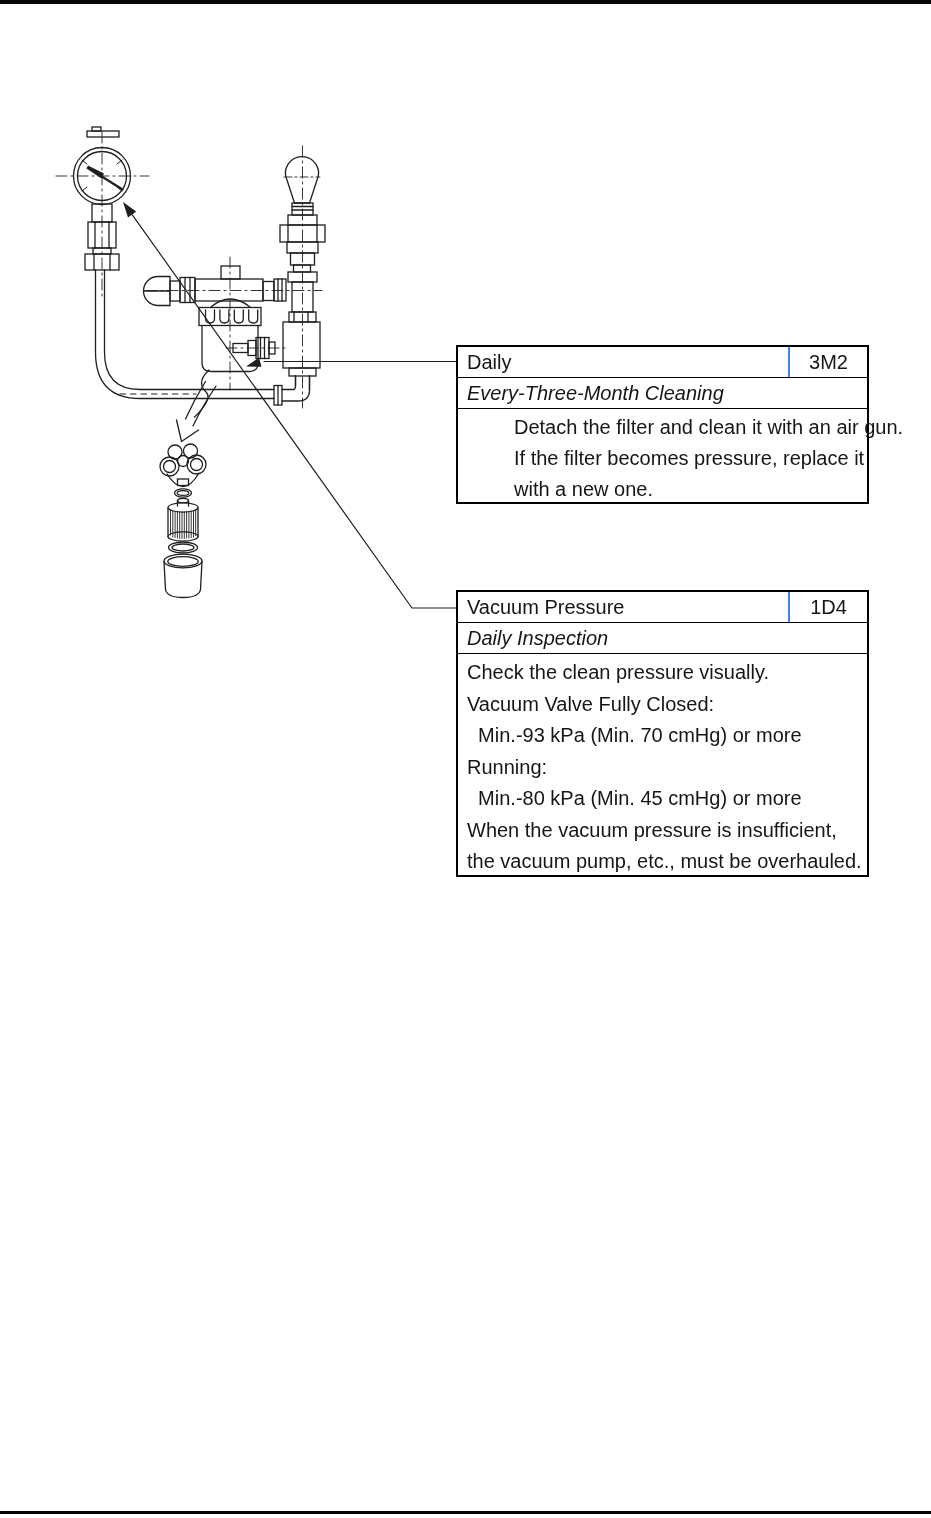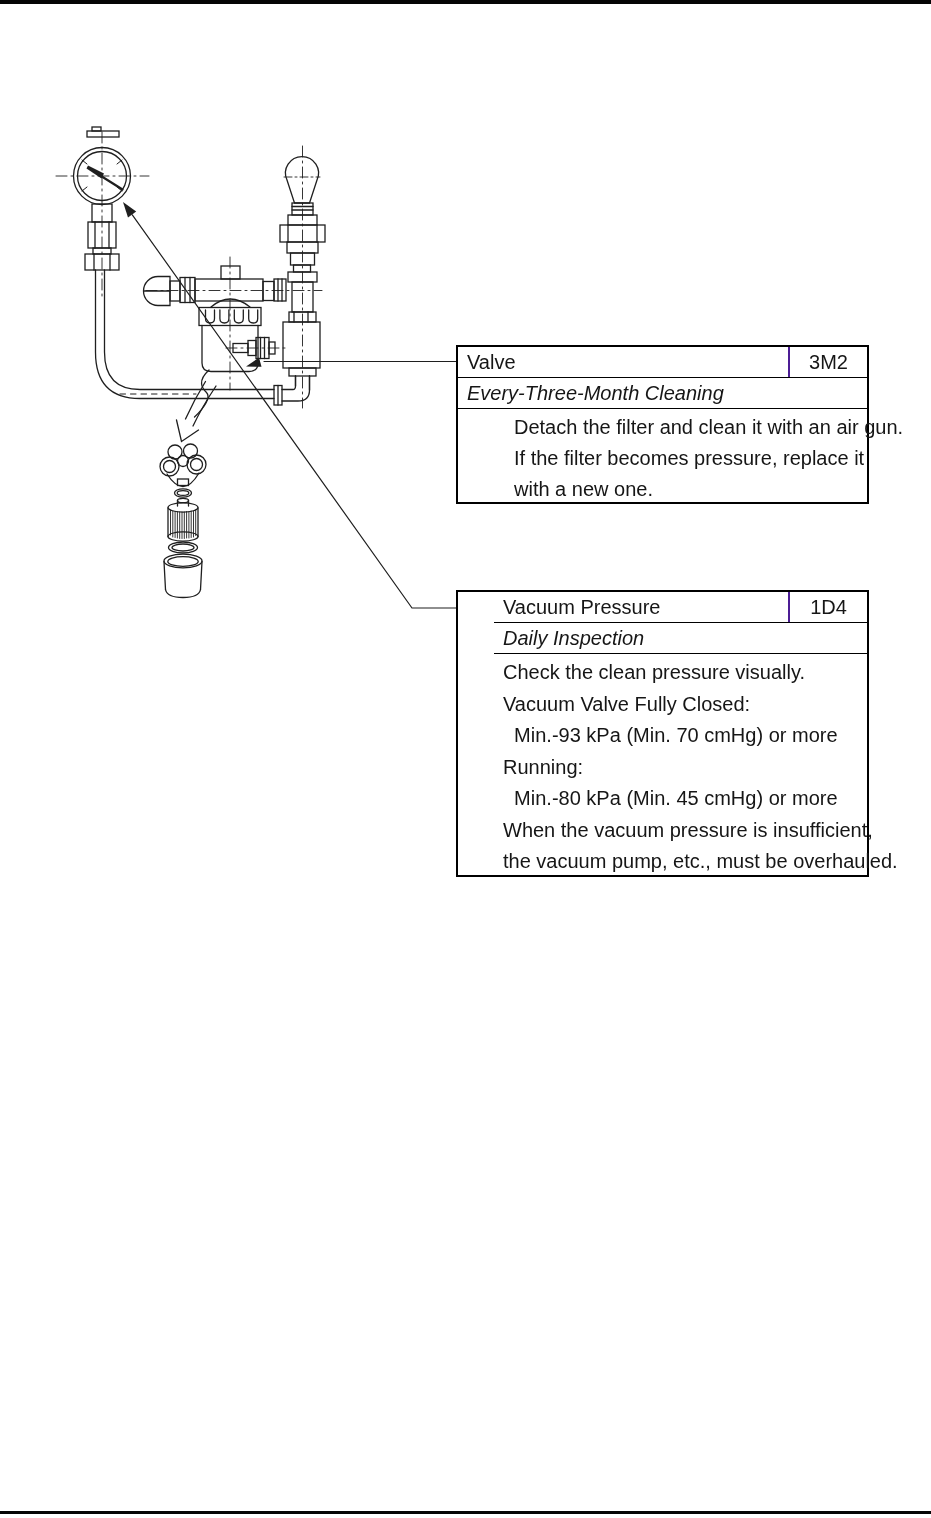--- a/index.html
+++ b/index.html
@@ -21,27 +21,27 @@
     position:absolute;left:0;top:0;z-index:1;
   }
   .callout{
     position:absolute;left:456px;width:413px;
     border:2px solid #000;background:#fff;
     box-sizing:border-box;z-index:2;
     font-size:20px;
   }
   .c-head{display:flex;height:30px;border-bottom:1px solid #000;}
   .c-title{flex:1;display:flex;align-items:center;padding-left:9px;}
-  .c-code{width:79px;border-left:2px solid #4c1d95;display:flex;align-items:center;justify-content:center;box-sizing:border-box;}
+  .c-code{width:79px;border-left:2px solid #3b82f6;display:flex;align-items:center;justify-content:center;box-sizing:border-box;}
   .c-sched{height:30px;border-bottom:1px solid #000;display:flex;align-items:center;padding-left:9px;font-style:italic;}
   .c-body{padding:3px 4px 0 9px;}
   .c-body .line{white-space:pre;}
   #filter-box{top:345px;height:159px;}
   #filter-box .line{line-height:31px;margin-left:47px;}
-  #vacuum-box{top:590px;height:287px;padding-left:36px;}
+  #vacuum-box{top:590px;height:287px;}
   #vacuum-box .line{line-height:31.5px;}
 </style>
 </head>
 <body>
 
 <div class="page">
 
   <div class="top-rule"></div>
 
   <svg class="drawing" width="931" height="1518" viewBox="0 0 931 1518" xmlns="http://www.w3.org/2000/svg">
@@ -195,21 +195,21 @@
         <line x1="264" y1="361.5" x2="456" y2="361.5"></line>
         <polygon points="246,366.5 261.5,366.8 259,357.6" fill="#1f1f1f" stroke="none"></polygon>
         <polyline points="456,608 412,608 132.3,214.8"></polyline>
         <polygon points="123,202 136.2,211.6 128,217.4" fill="#1f1f1f" stroke="none"></polygon>
       </g>
     </g>
   </svg>
 
   <div class="callout" id="filter-box">
     <div class="c-head">
-      <div class="c-title">Valve</div>
+      <div class="c-title">Daily</div>
       <div class="c-code">3M2</div>
     </div>
     <div class="c-sched">Every-Three-Month Cleaning</div>
     <div class="c-body">
       <div class="line">Detach the filter and clean it with an air gun.</div>
       <div class="line">If the filter becomes pressure, replace it</div>
       <div class="line">with a new one.</div>
     </div>
   </div>
 

